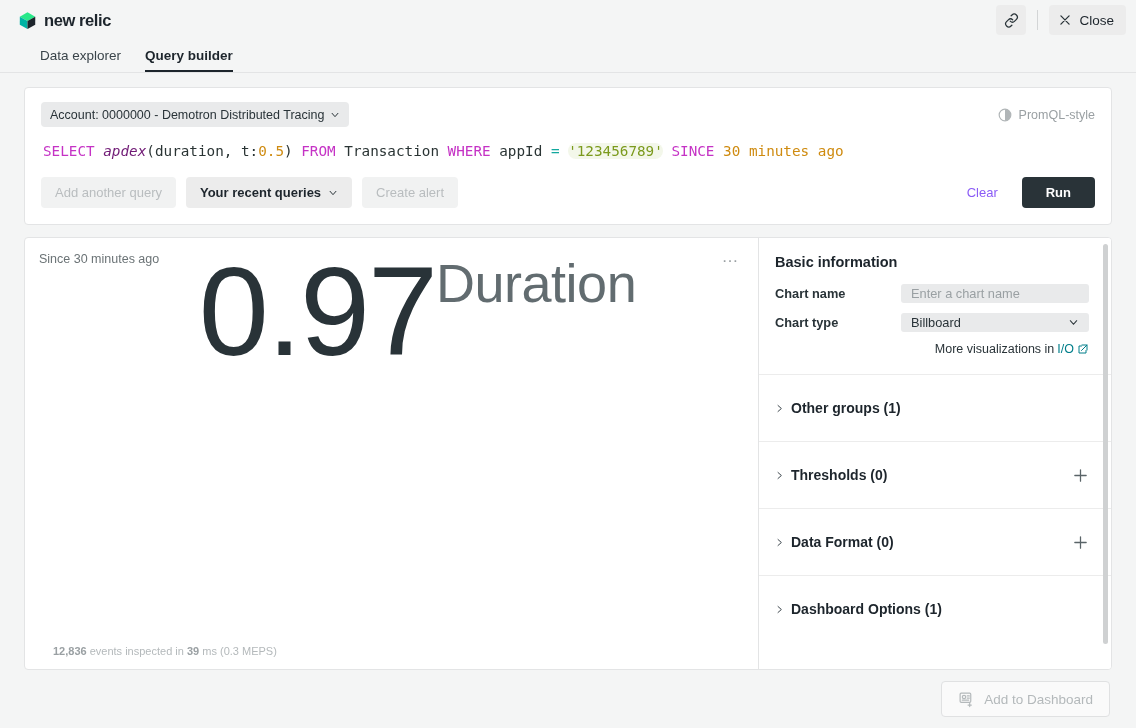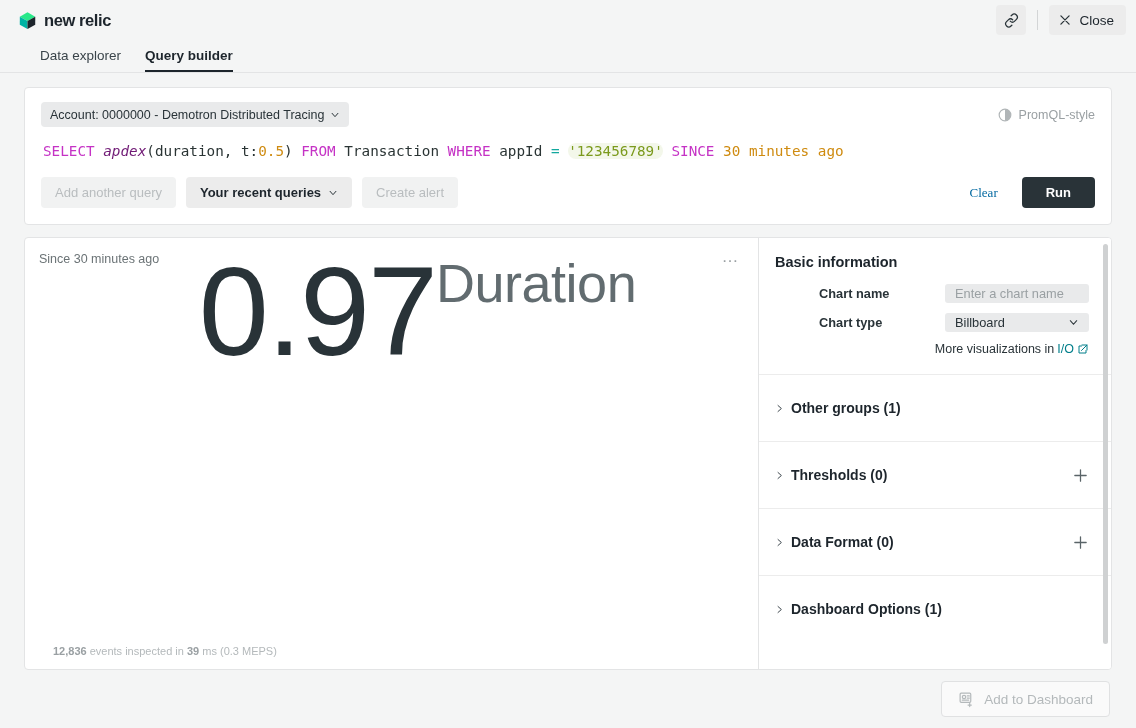--- a/index.html
+++ b/index.html
@@ -67,21 +67,21 @@
   .time { color: #cf8b10; }
 
   .query-actions { display: flex; align-items: center; padding: 18px 16px 16px 16px; gap: 10px; }
   .btn {
     height: 31px; border-radius: 4px; border: none; font-size: 13px;
     display: flex; align-items: center; justify-content: center; padding: 0 14px;
     font-family: "Liberation Sans", sans-serif; cursor: pointer; gap: 7px;
   }
   .btn-ghost { background: #f1f2f2; color: #b9bdbf; cursor: default; }
   .btn-soft  { background: #ececec; color: #1d252c; font-weight: 600; }
-  .btn-clear { background: transparent; color: #0369a1; margin-left: auto; font-family: Liberation Serif, serif; }
+  .btn-clear { background: transparent; color: #8b5cf6; margin-left: auto; }
   .btn-run   { background: #293338; color: #fff; font-weight: 600; padding: 0 24px; }
 
   
   .results {
     margin: 12px 24px 0 24px; display: flex; flex: 1 1 auto; min-height: 0;
     background: #fff; border: 1px solid #e3e4e5; border-radius: 4px; overflow: hidden;
   }
   .chart-pane { flex: 1 1 auto; display: flex; flex-direction: column; border-right: 1px solid #e3e4e5; padding: 14px 14px 0 14px; min-width: 0; }
   .chart-head { display: flex; align-items: flex-start; }
   .chart-since { font-size: 12.5px; color: #6b7376; }
@@ -90,21 +90,21 @@
   .bb-value { font-size: 126px; line-height: 1.02; font-weight: 400; color: #293338; letter-spacing: -2px; }
   .bb-label { font-size: 54px; color: #626c70; letter-spacing: -0.5px; margin-top: 4px; }
   .chart-foot { font-size: 11px; color: #b4b9bb; padding: 0 0 12px 14px; }
   .chart-foot b { font-weight: 700; color: #9aa0a3; }
 
   
   .side-pane { width: 352px; flex: 0 0 352px; position: relative; overflow: hidden; background: #fff; }
   .side-scroll { height: 100%; overflow: hidden; padding: 0; }
   .side-section { padding: 16px 22px 18px 16px; }
   .side-title { font-size: 14.5px; font-weight: 700; color: #1d252c; margin-bottom: 14px; }
-  .field-row { display: flex; align-items: center; margin-bottom: 10px; margin-left: 44px; }
+  .field-row { display: flex; align-items: center; margin-bottom: 10px; }
   .field-label { width: 126px; font-size: 12.8px; font-weight: 700; color: #293338; }
   .field-ctl { flex: 1; height: 19px; background: #e9eaeb; border-radius: 3px; display: flex; align-items: center; padding: 0 10px; font-size: 12.8px; }
   .field-ctl.ph { color: #9aa0a3; }
   .field-ctl.sel { color: #293338; justify-content: space-between; cursor: pointer; }
   .more-vis { text-align: right; font-size: 12.5px; color: #293338; margin-top: 6px; display: flex; align-items: center; justify-content: flex-end; gap: 3px; }
   .more-vis a { color: #007e8a; text-decoration: none; cursor: pointer; }
 
   .accordion { border-top: 1px solid #ececec; padding: 16px 22px 16px 16px; display: flex; align-items: center; min-height: 67px; }
   .acc-chevron { color: #3a444a; font-size: 12px; width: 16px; display:flex; align-items:center; }
   .acc-title { font-size: 14px; font-weight: 700; color: #1d252c; }

